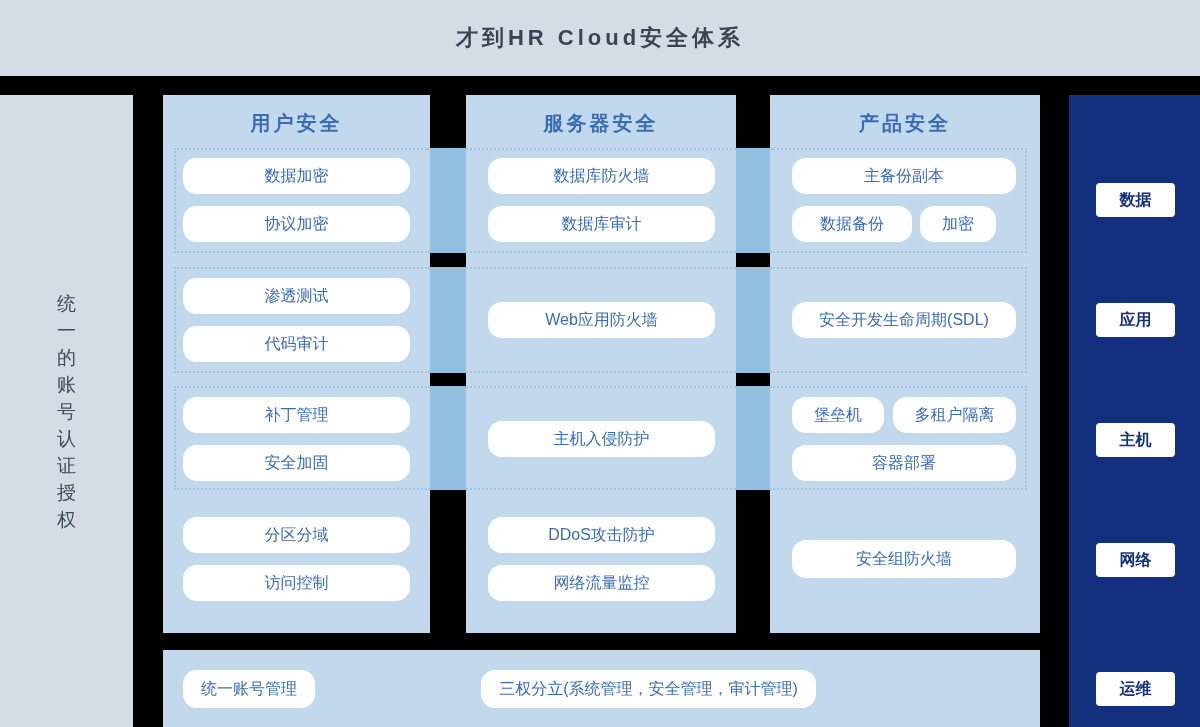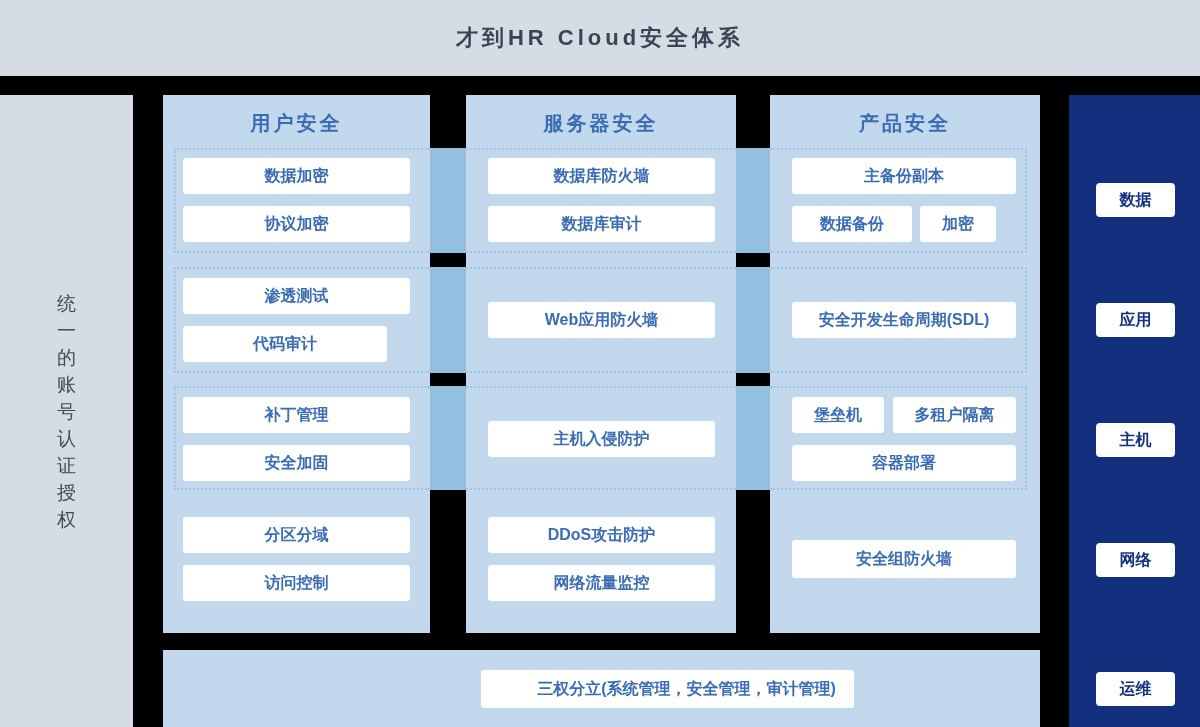--- a/index.html
+++ b/index.html
@@ -38,23 +38,23 @@
   .group { position:absolute; border:2px dotted #a3c4e0; box-sizing:border-box; background:transparent; }
   .g-left  { border-right:none; }
   .g-mid   { border-left:none; border-right:none; }
   .g-right { border-left:none; }
 
   
   .bridge { background:#93c0e1; }
 
   
   .btn {
-    position:absolute; height:36px; background:#fff; border-radius:3px;
+    position:absolute; height:36px; background:#fff; border-radius:14px;
     display:flex; align-items:center; justify-content:center;
-    color:#3a6cb3; font-size:16px; font-weight:700; white-space:nowrap;
+    color:#3a6cb3; font-size:16px; font-weight:400; white-space:nowrap;
   }
 
   
   .right-rail { left:1069px; top:95px; width:131px; height:632px; background:#12307d; }
   .layer-chip {
     position:absolute; left:27px; width:79px; height:34px; background:#fff; border-radius:4px;
     display:flex; align-items:center; justify-content:center;
     color:#14317e; font-size:16px; font-weight:700;
   }
 
@@ -108,21 +108,21 @@
 <div class="group g-mid" style="left:466px; top:267px; width:270px; height:106px;"></div>
 <div class="group g-mid" style="left:466px; top:386px; width:270px; height:104px;"></div>
 
 <div class="group g-right" style="left:770px; top:148px; width:257px; height:105px;"></div>
 <div class="group g-right" style="left:770px; top:267px; width:257px; height:106px;"></div>
 <div class="group g-right" style="left:770px; top:386px; width:257px; height:104px;"></div>
 
 <div class="btn" style="left:183px; top:158px; width:227px;">数据加密</div>
 <div class="btn" style="left:183px; top:206px; width:227px;">协议加密</div>
 <div class="btn" style="left:183px; top:278px; width:227px;">渗透测试</div>
-<div class="btn" style="left:183px; top:326px; width:204px;">代码审计</div>
+<div class="btn" style="left:183px; top:326px; width:227px;">代码审计</div>
 <div class="btn" style="left:183px; top:397px; width:227px;">补丁管理</div>
 <div class="btn" style="left:183px; top:445px; width:227px;">安全加固</div>
 <div class="btn" style="left:183px; top:517px; width:227px;">分区分域</div>
 <div class="btn" style="left:183px; top:565px; width:227px;">访问控制</div>
 
 <div class="btn" style="left:488px; top:158px; width:227px;">数据库防火墙</div>
 <div class="btn" style="left:488px; top:206px; width:227px;">数据库审计</div>
 <div class="btn" style="left:488px; top:302px; width:227px;">Web应用防火墙</div>
 <div class="btn" style="left:488px; top:421px; width:227px;">主机入侵防护</div>
 <div class="btn" style="left:488px; top:517px; width:227px;">DDoS攻击防护</div>
@@ -139,14 +139,15 @@
 
 <div class="abs right-rail">
   <div class="layer-chip" style="top:88px;">数据</div>
   <div class="layer-chip" style="top:208px;">应用</div>
   <div class="layer-chip" style="top:328px;">主机</div>
   <div class="layer-chip" style="top:448px;">网络</div>
   <div class="layer-chip" style="top:577px;">运维</div>
 </div>
 
 <div class="abs bottom-bar">
-  <div class="btn" style="left:318px; top:20px; width:335px;padding-left:38px;">三权分立(系统管理，安全管理，审计管理)</div>
+  <div class="btn" style="left:20px; top:20px; width:132px;">统一账号管理</div>
+  <div class="btn" style="left:318px; top:20px; width:335px;">三权分立(系统管理，安全管理，审计管理)</div>
 </div>
 
 </body></html>

